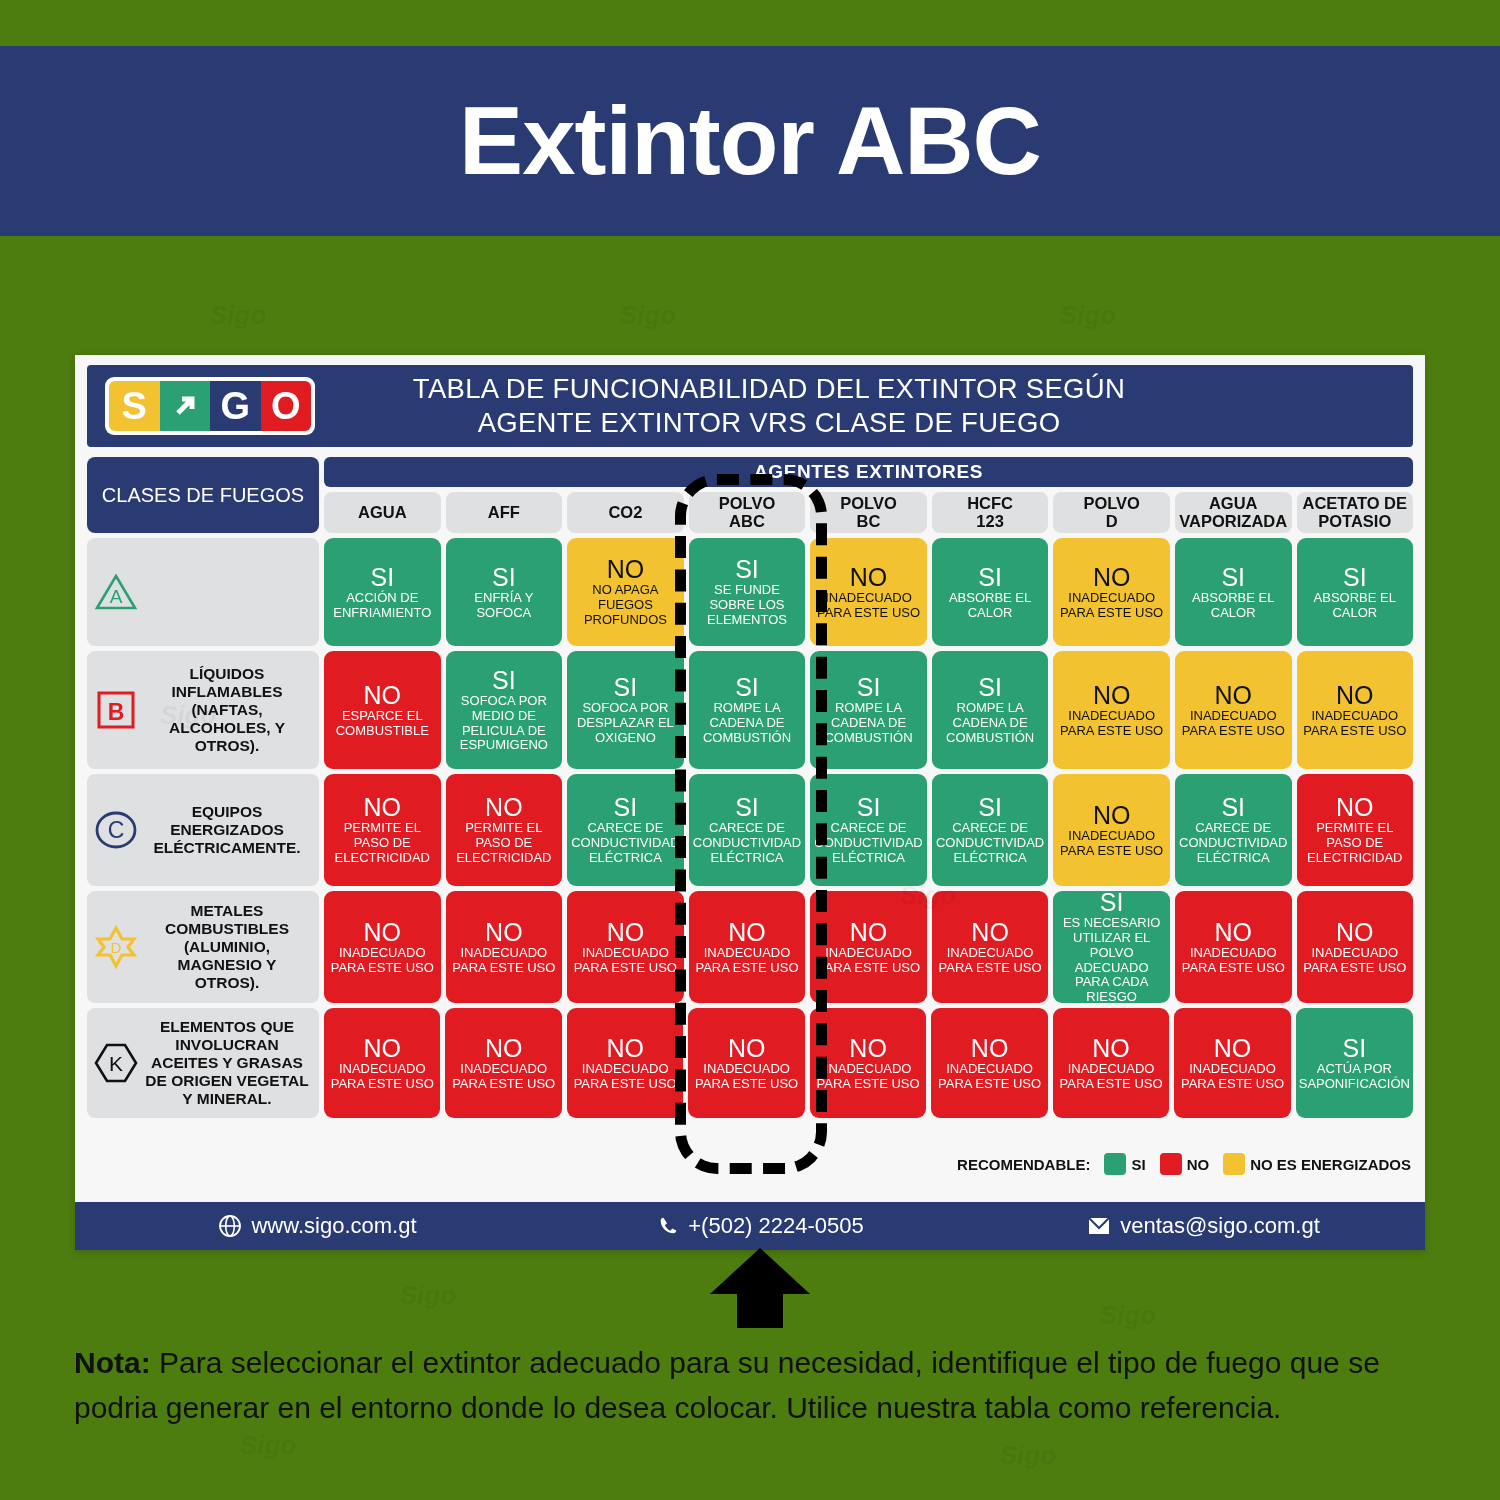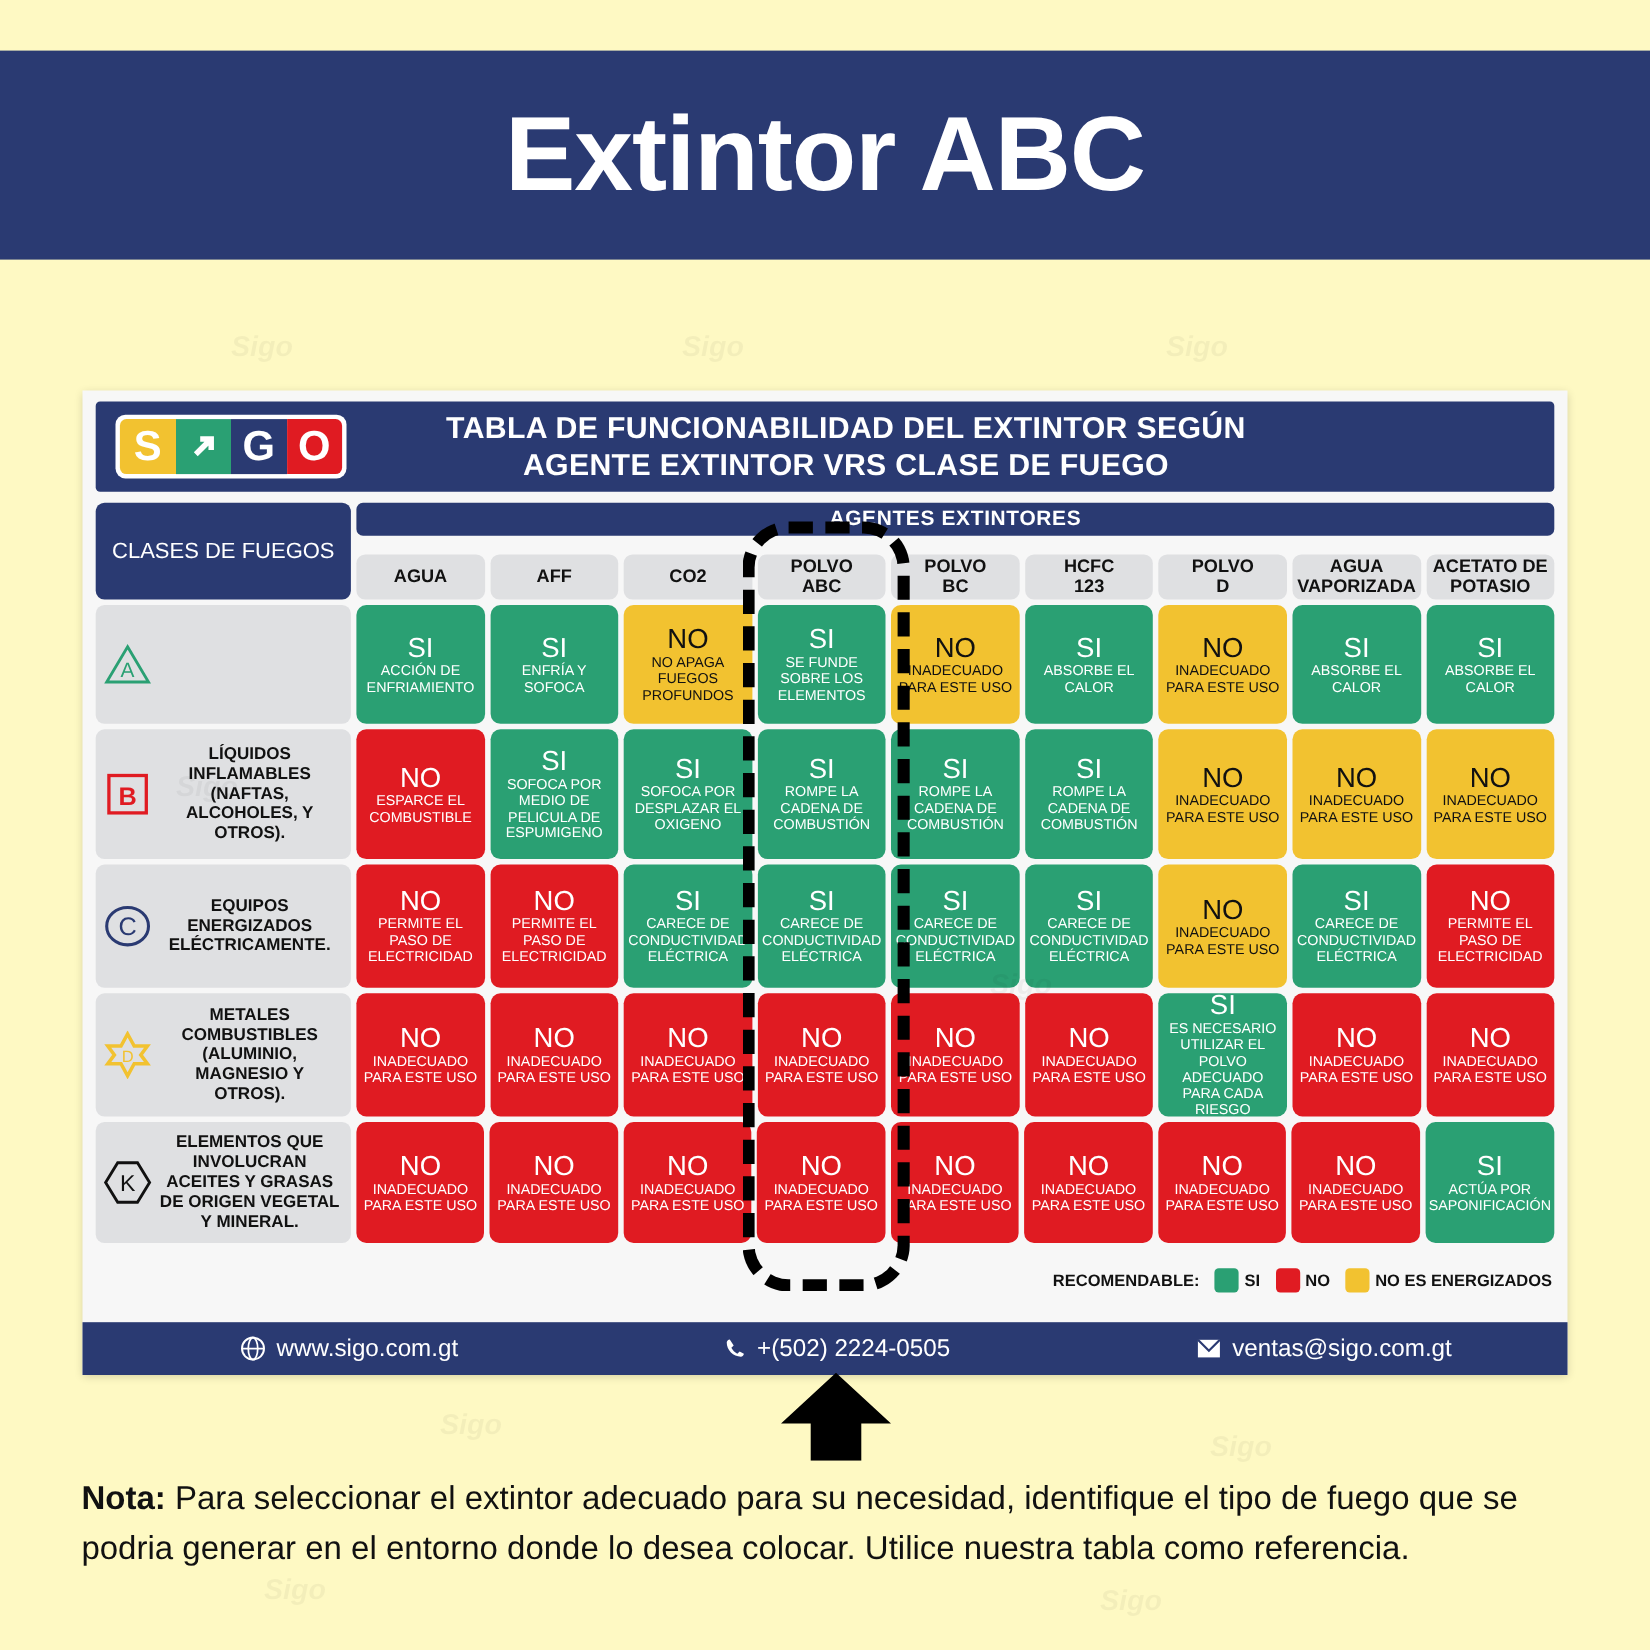--- a/index.html
+++ b/index.html
@@ -2,21 +2,21 @@
 <html><head>
 <meta charset="utf-8">
 <style>
   * { box-sizing: border-box; margin: 0; padding: 0; }
   html, body {
     width: 1500px; height: 1500px;
     background: #ffffff;
     font-family: "Liberation Sans", sans-serif;
     overflow: hidden;
   }
-  .page { position: relative; width: 1500px; height: 1500px; background:#fef9c3; }
+  .page { position: relative; width: 1500px; height: 1500px; background:#4d7c0f; }
 
   
   .top-banner{
     position:absolute; left:0; top:46px; width:1500px; height:190px;
     background:#2a3a72;
     display:flex; align-items:center; justify-content:center;
   }
   .top-banner .title{
     color:#fff; font-size:96px; font-weight:bold; letter-spacing:-1px;
     line-height:1;
@@ -41,35 +41,35 @@
   }
   .logo .blk{ flex:1; display:flex; align-items:center; justify-content:center;
     color:#fff; font-size:38px; font-weight:bold; line-height:1; }
   .logo .b1{ background:#f2c230; border-radius:6px 0 0 6px;}
   .logo .b2{ background:#2aa073; }
   .logo .b3{ background:#2a3a72; }
   .logo .b4{ background:#e01b22; border-radius:0 6px 6px 0;}
   .logo svg{ display:block; }
 
   .poster-head .ph-title{
-    flex:1; text-align:center; color:#fff; font-weight:bold;
+    flex:1; text-align:center; color:#fff; font-weight:normal;
     font-size:27.5px; line-height:1.22; letter-spacing:.3px;
     padding-right:190px;
   }
 
   
   .tbl{ position:absolute; left:12px; top:102px; width:1326px; }
   .trow{ display:flex; gap:5px; margin-bottom:5px; }
 
   .corner{
     width:232px; min-height:76px; background:#2a3a72; border-radius:8px;
     display:flex; align-items:center; justify-content:center;
     color:#fff; font-weight:normal; font-size:20px;
   }
-  .agents-wrap{ flex:1; display:flex; flex-direction:column; gap:17px;}
+  .agents-wrap{ flex:1; display:flex; flex-direction:column; gap:5px;}
   .agents-bar{
     height:30px; background:#2a3a72; border-radius:6px;
     display:flex; align-items:center; justify-content:center;
     color:#fff; font-weight:bold; font-size:19px; letter-spacing:.6px;
   }
   .agent-heads{ display:flex; gap:5px; }
   .agent-head{
     flex:1; height:41px; background:#dfe0e2; border-radius:8px;
     display:flex; flex-direction:column; align-items:center; justify-content:center;
     font-size:16.5px; font-weight:bold; color:#111; line-height:1.08;

